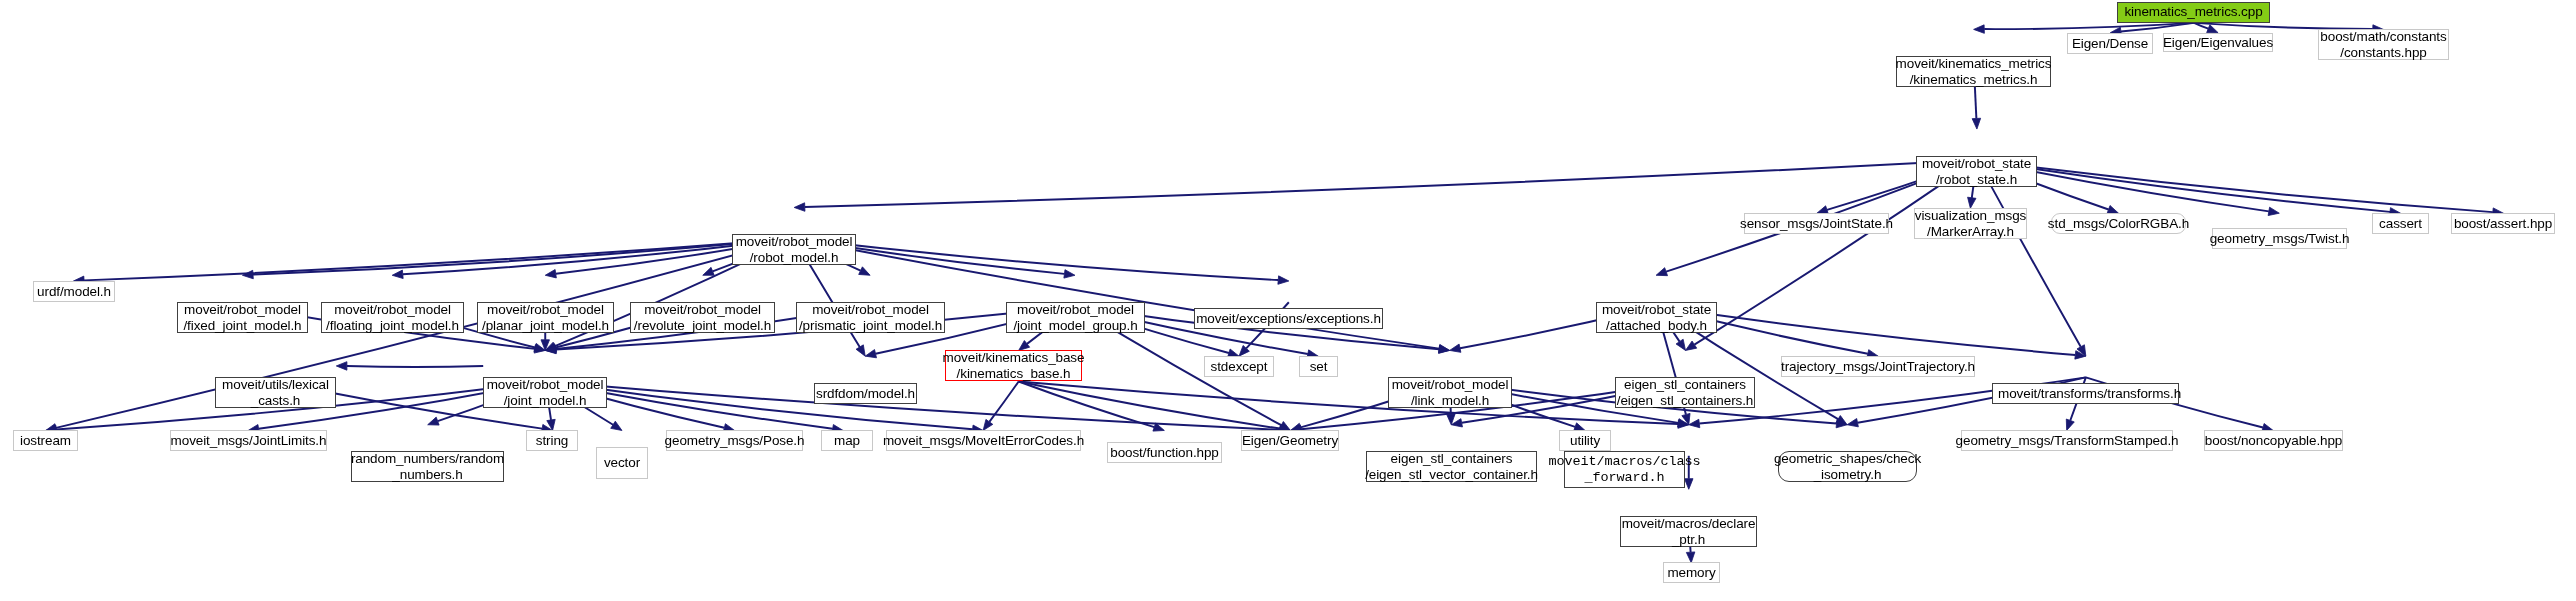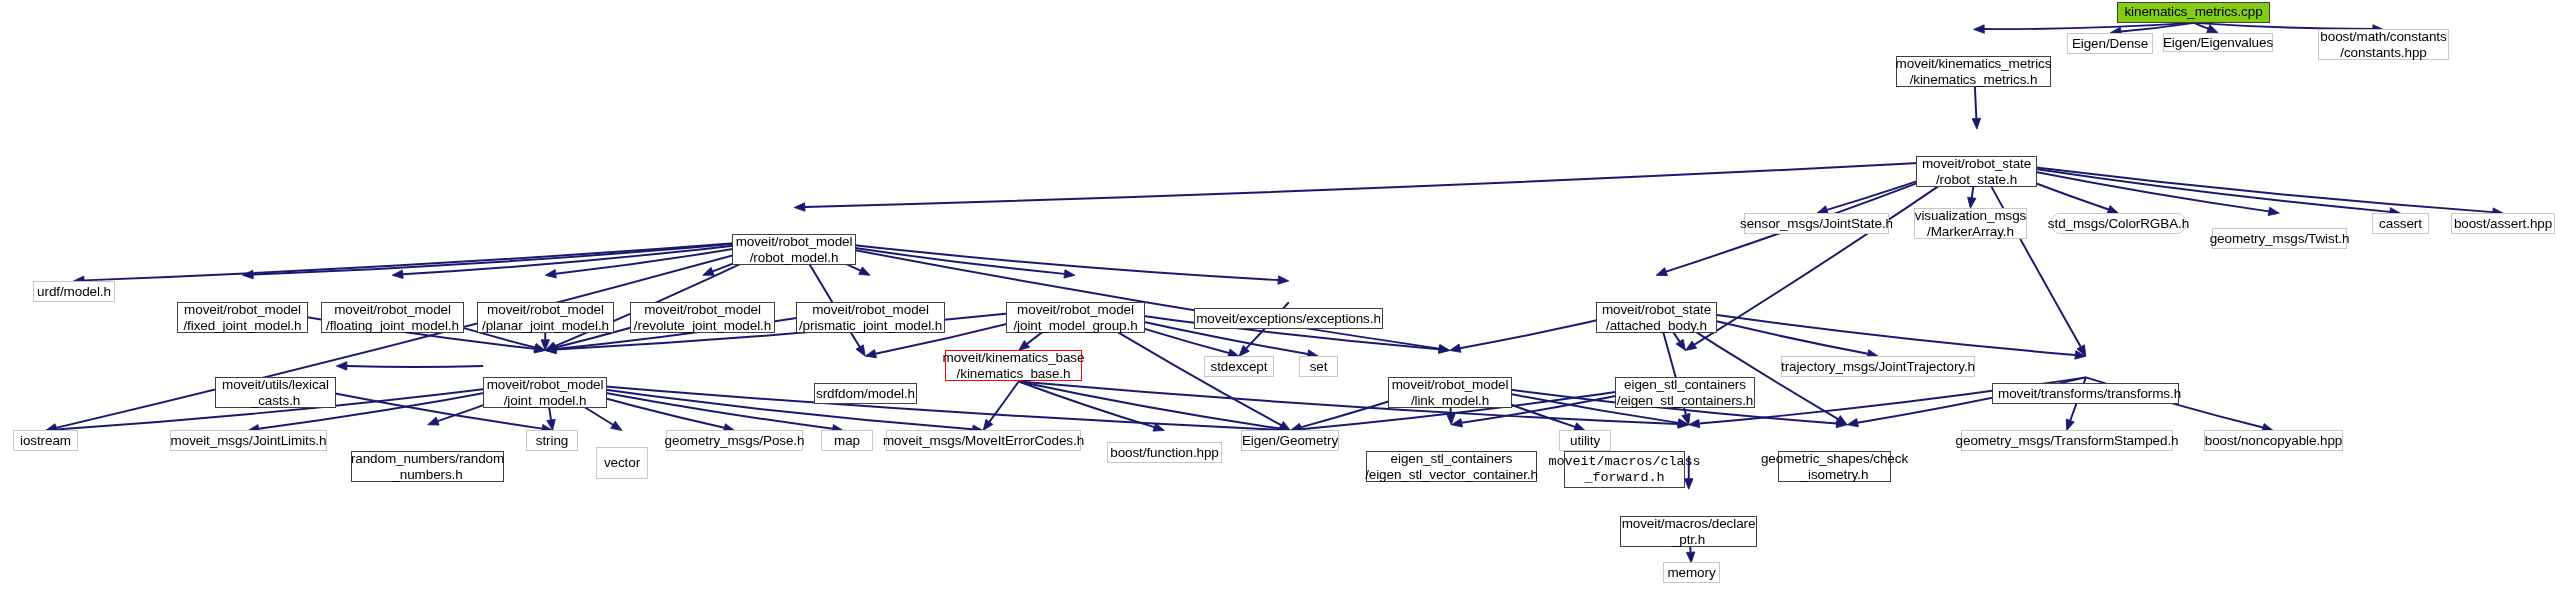--- a/index.html
+++ b/index.html
@@ -265,21 +265,21 @@
       <div class="gnode weak" style="left: 666px; top: 430px; width: 137px; height: 21px;">geometry_msgs/Pose.h</div>
       <div class="gnode weak" style="left: 821px; top: 430px; width: 52px; height: 21px; text-align: center;">map</div>
       <div class="gnode weak" style="left: 886px; top: 430px; width: 195px; height: 21px;">moveit_msgs/MoveItErrorCodes.h</div>
       <div class="gnode weak" style="left: 1107px; top: 430px; width: 115px; height: 21px; margin-top: 12px;">boost/function.hpp</div>
       <div class="gnode weak" style="left: 1241px; top: 430px; width: 98px; height: 21px;">Eigen/Geometry</div>
       <div class="gnode strong" style="left: 1366px; top: 424px; width: 171px; height: 31px;">eigen_stl_containers
 /eigen_stl_vector_container.h</div>
       <div class="gnode weak" style="left: 1559px; top: 430px; width: 52px; height: 21px;">utility</div>
       <div class="gnode strong" style="left: 1564px; top: 424px; width: 121px; height: 37px; font-family: Liberation Mono, monospace;">moveit/macros/class
 _forward.h</div>
-      <div class="gnode strong" style="left: 1778px; top: 424px; width: 113px; height: 31px;">geometric_shapes/check
+      <div class="gnode strong" style="left: 1778px; top: 424px; width: 139px; height: 31px; border-radius: 11px;">geometric_shapes/check
 _isometry.h</div>
       <div class="gnode weak" style="left: 1961px; top: 430px; width: 212px; height: 21px;">geometry_msgs/TransformStamped.h</div>
       <div class="gnode weak" style="left: 2204px; top: 430px; width: 139px; height: 21px;">boost/noncopyable.hpp</div>
       <div class="gnode strong" style="left: 1620px; top: 489px; width: 137px; height: 31px;">moveit/macros/declare
 _ptr.h</div>
       <div class="gnode weak" style="left: 1663px; top: 562px; width: 57px; height: 21px;">memory</div>
     </div>
 </div>
 
 

